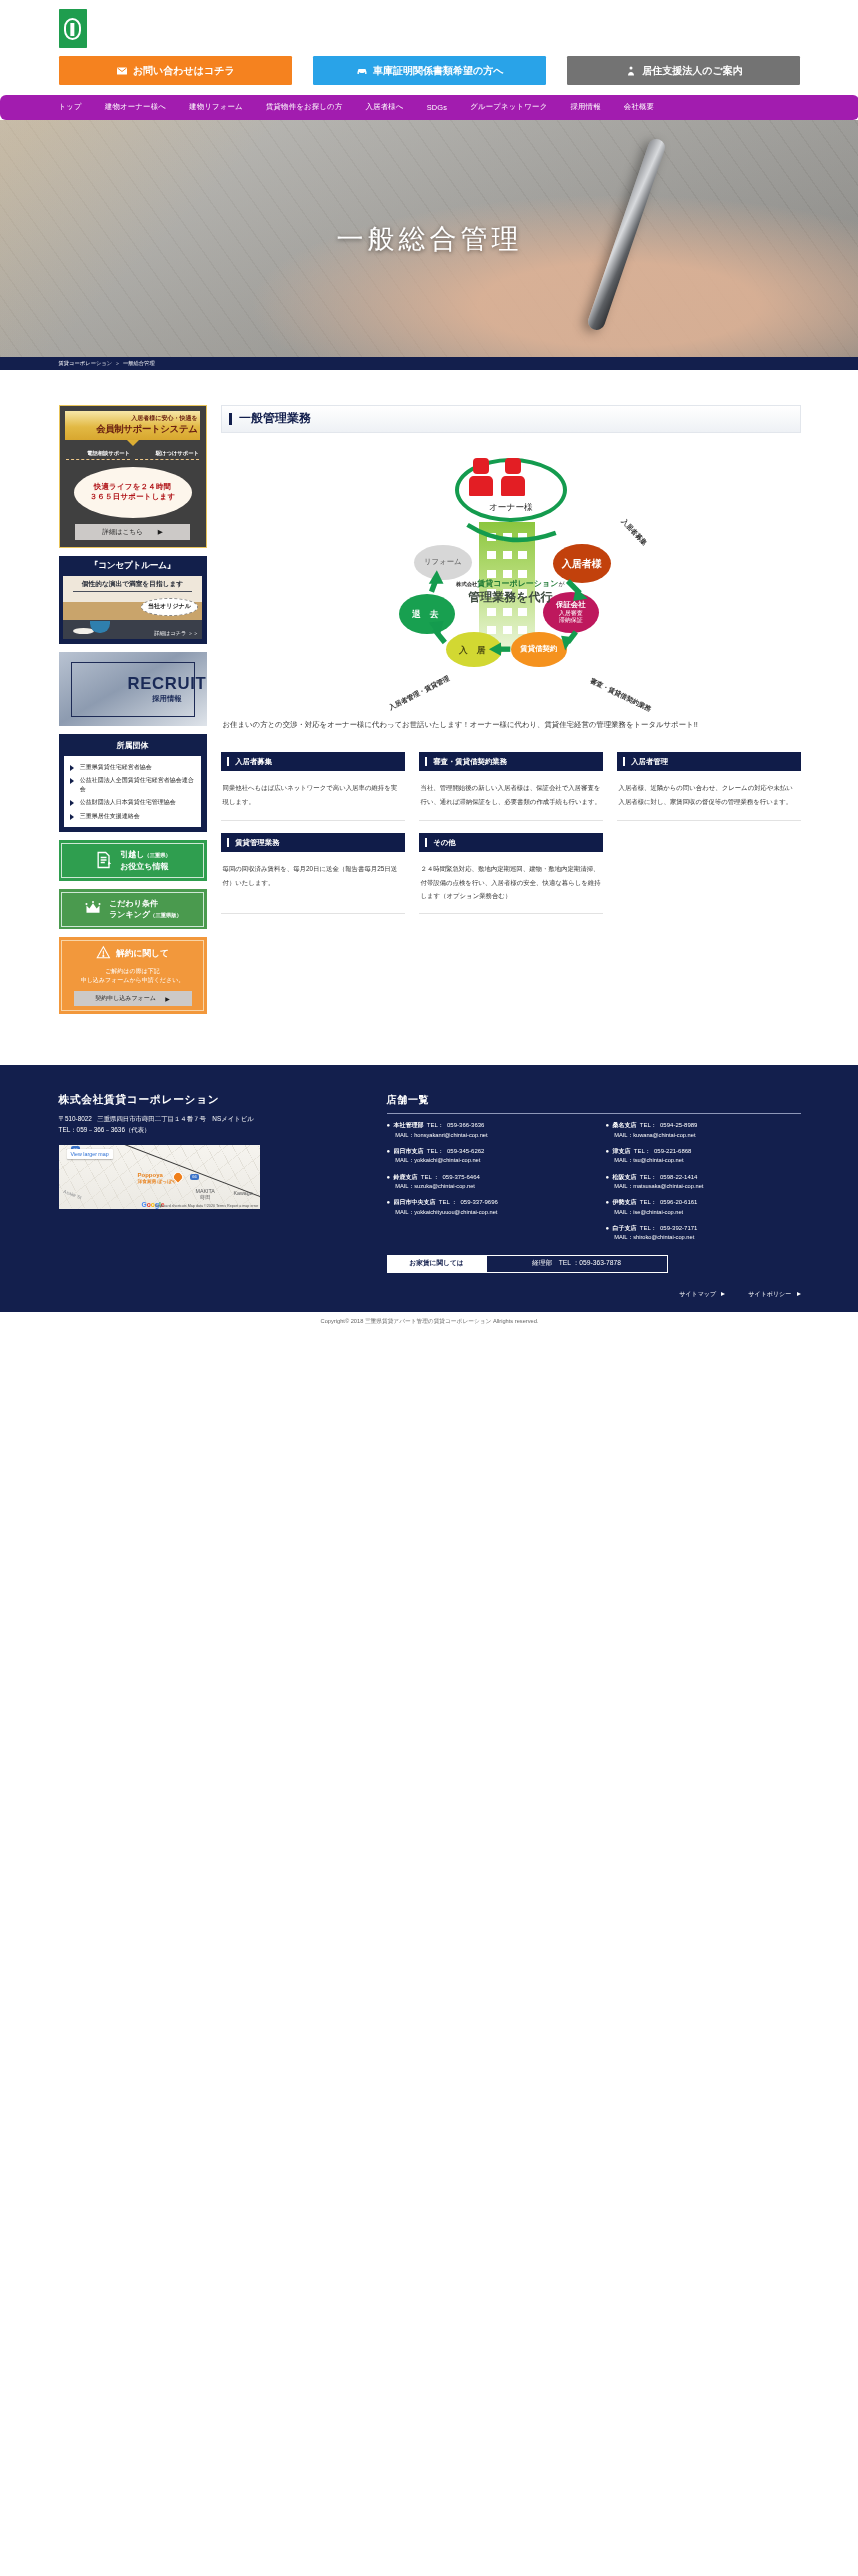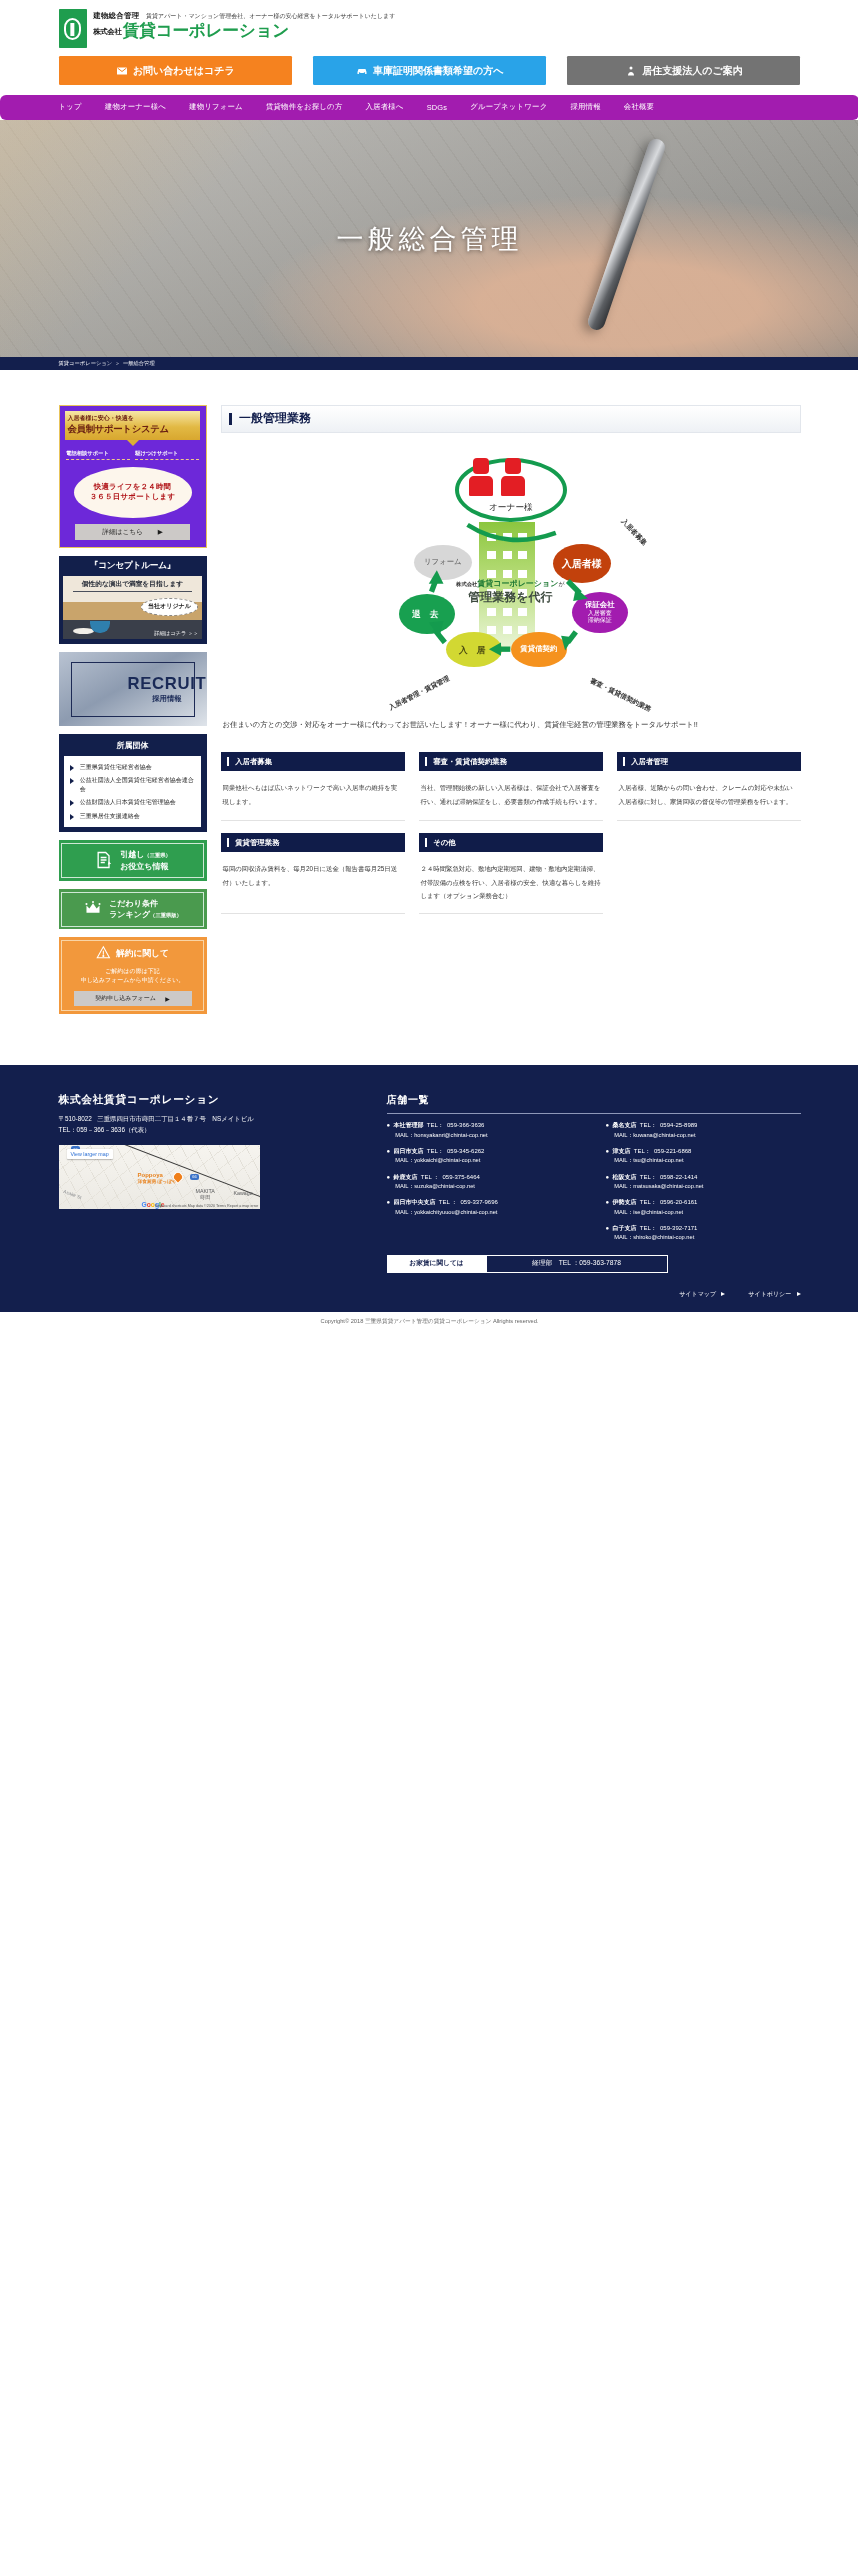--- a/index.html
+++ b/index.html
@@ -111,22 +111,22 @@
   
   .page-body { background: #ffffff; padding: 35px 0 43px 0; }
   .layout { width: 742px; margin: 0 auto; display: flex; gap: 14.7px; }
 
   
   .sidebar { width: 148px; flex: 0 0 148px; }
   .side-block { margin-bottom: 8px; cursor: pointer; }
 
   
   .bn-support {
-    background: #6d28d9; border: 1.3px solid #e8c45a; padding: 5.3px 5.3px 6.7px;
-    text-align: left;
+    background: #404040; border: 1.3px solid #e8c45a; padding: 5.3px 5.3px 6.7px;
+    text-align: right;
   }
   .bn-support .hdr {
     background: linear-gradient(#f7e7a8, #e2b944 55%, #d8a72f);
     padding: 3.3px 2.7px 4px; position: relative;
   }
   .bn-support .hdr::after {
     content: ""; position: absolute; left: 50%; bottom: -6px;
     transform: translateX(-50%);
     border-left: 6.7px solid transparent; border-right: 6.7px solid transparent;
     border-top: 6px solid #dcae34;
@@ -315,21 +315,21 @@
 
   .ov-reform {
     left: 47px; top: 95px; width: 58px; height: 35px; background: #d7d7d7;
     color: #555; font-size: 7.4px; font-weight: normal;
   }
   .ov-tenant {
     left: 186px; top: 94px; width: 58px; height: 39px; background: #c2410c;
     font-size: 10px;
   }
   .ov-guarantee {
-    left: 205px; top: 142px; width: 56px; height: 41px; background: #a21caf;
+    left: 176px; top: 142px; width: 56px; height: 41px; background: #be185d;
     font-size: 7.4px;
   }
   .ov-guarantee small { font-size: 6px; font-weight: normal; display: block; }
   .ov-contract {
     left: 144px; top: 182px; width: 56px; height: 35px; background: #f5921e;
     font-size: 7.4px;
   }
   .ov-movein {
     left: 79px; top: 182px; width: 56px; height: 35px; background: #d2d832;
     color: #4a4a12; font-size: 8.7px; letter-spacing: 3.3px;
@@ -460,29 +460,20 @@
   }
 </style>
 </head>
 <body>
 
 <header class="site-header">
   <div class="header-inner">
     <div class="brand-row">
       <div class="logo-mark">
         <div class="ring"></div>
-      </div>
-      <div class="brand-text">
-        <div class="brand-top">
-          <span class="brand-cat">建物総合管理</span>
-          <span class="brand-tag">賃貸アパート・マンション管理会社、オーナー様の安心経営をトータルサポートいたします</span>
-        </div>
-        <div class="brand-name">
-          <span class="kk">株式会社</span><span>賃貸コーポレーション</span>
-        </div>
       </div>
     </div>
 
     <div class="cta-row">
       <a class="cta cta-orange">
         <span class="ci">
           <svg viewBox="0 0 24 24" width="12" height="12">
               <rect x="2" y="5" width="20" height="14" rx="1" fill="#fff"></rect>
               <path d="M3 6l9 7 9-7" stroke="#f5821f" stroke-width="2" fill="none"></path>
             </svg>

